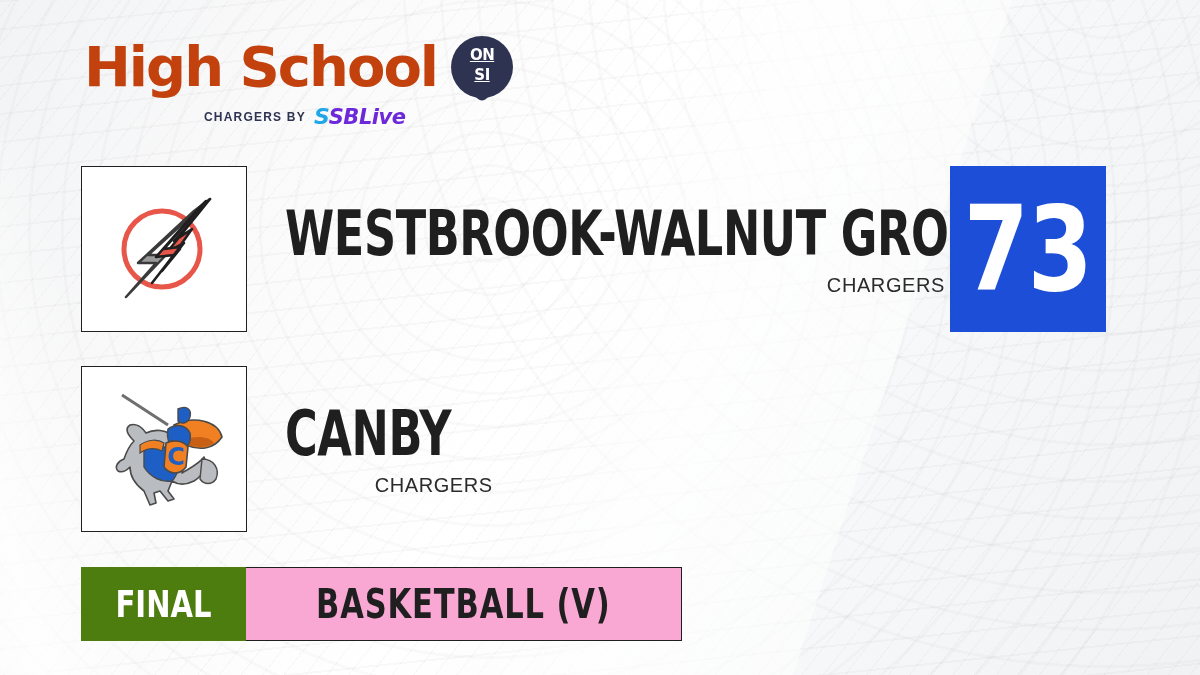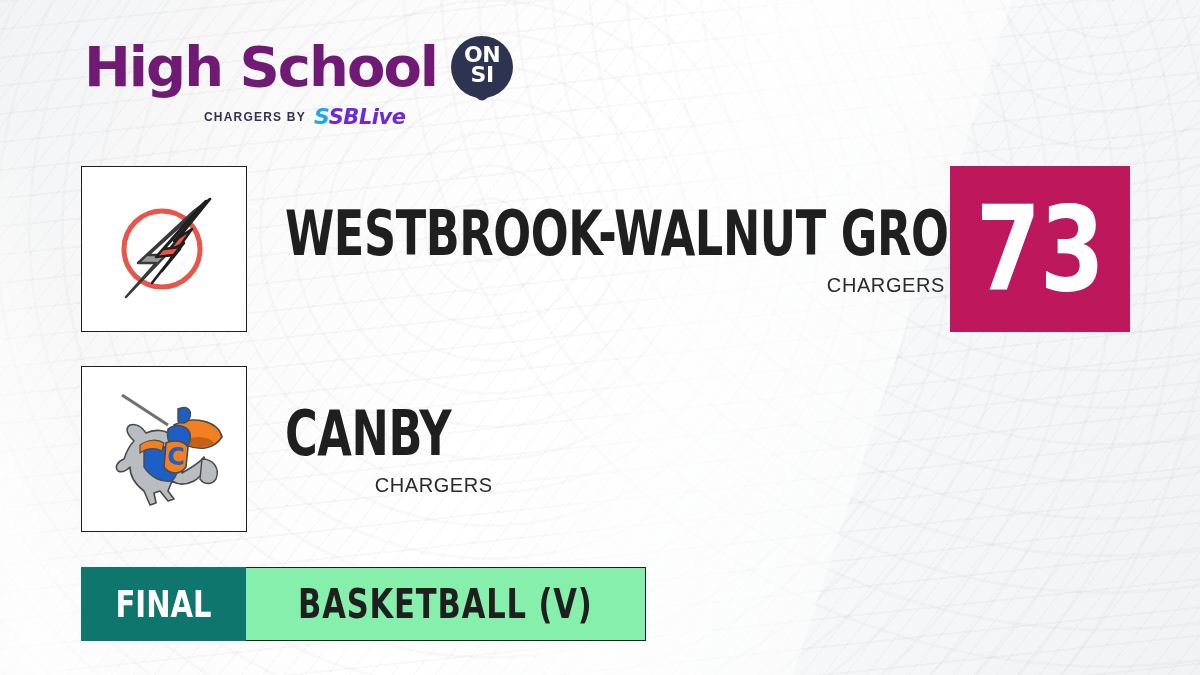--- a/index.html
+++ b/index.html
@@ -109,21 +109,21 @@
   .logo-main {
     display: flex;
     align-items: center;
     height: 66px;
   }
   .logo-word {
     font-family: "DejaVu Sans", sans-serif;
     font-weight: bold;
     font-size: 56px;
     letter-spacing: -2.0px;
-    color: #701a75;
+    color: #c2410c;
     line-height: 60px;
     white-space: nowrap;
   }
   .pin {
     position: relative;
     width: 62px;
     height: 62px;
     margin-left: 14px;
     flex: 0 0 auto;
   }
@@ -147,25 +147,26 @@
     border-radius: 0 0 6px 0;
   }
   .pin-txt {
     position: absolute;
     left: 0;
     top: 9px;
     width: 62px;
     text-align: center;
     font-family: "DejaVu Sans", sans-serif;
     font-weight: bold;
-    font-size: 22px;
+    font-size: 15px;
     line-height: 20px;
     color: #ffffff;
     letter-spacing: -0.5px;
     z-index: 2;
+    text-decoration: underline;
   }
   .powered {
     display: flex;
     align-items: center;
     margin-top: 6px;
     margin-left: 120px;
   }
   .powered-lbl {
     font-family: "Liberation Sans", sans-serif;
     font-weight: bold;
@@ -249,23 +250,23 @@
     letter-spacing: 0.6px;
     margin-top: 10px;
     white-space: nowrap;
     text-align: right;
   }
 
   .score-box {
     position: absolute;
     left: 869px;
     top: 0;
-    width: 180px;
+    width: 156px;
     height: 166px;
-    background: #be185d;
+    background: #1d4ed8;
     display: flex;
     align-items: center;
     justify-content: center;
   }
   .score-val {
     font-family: "DejaVu Sans Condensed", "Liberation Sans Narrow", "Liberation Sans", sans-serif;
     font-weight: bold;
     font-size: 118px;
     line-height: 118px;
     color: #ffffff;
@@ -276,44 +277,44 @@
   
   .status-bar {
     position: absolute;
     left: 81px;
     top: 567px;
     height: 74px;
     display: flex;
     align-items: stretch;
   }
   .status-final {
-    background: #0f766e;
+    background: #4d7c0f;
     display: flex;
     align-items: center;
     justify-content: center;
     padding: 0 26px;
   }
   .status-final-txt {
     font-family: "DejaVu Sans Condensed", "Liberation Sans Narrow", "Liberation Sans", sans-serif;
     font-weight: bold;
     font-size: 38px;
     line-height: 38px;
     color: #ffffff;
     letter-spacing: 0px;
     transform: scaleX(0.85);
   }
   .status-sport {
-    background: #86efac;
+    background: #f9a8d4;
     border: 1px solid #1f1f1f;
     border-left: none;
     box-sizing: border-box;
     display: flex;
     align-items: center;
     justify-content: center;
-    padding: 0 26px;
+    padding: 0 44px;
   }
   .status-sport-txt {
     font-family: "DejaVu Sans Condensed", "Liberation Sans Narrow", "Liberation Sans", sans-serif;
     font-weight: bold;
     font-size: 40px;
     line-height: 40px;
     color: #1f1f1f;
     letter-spacing: 1px;
     transform: scaleX(0.85);
   }

